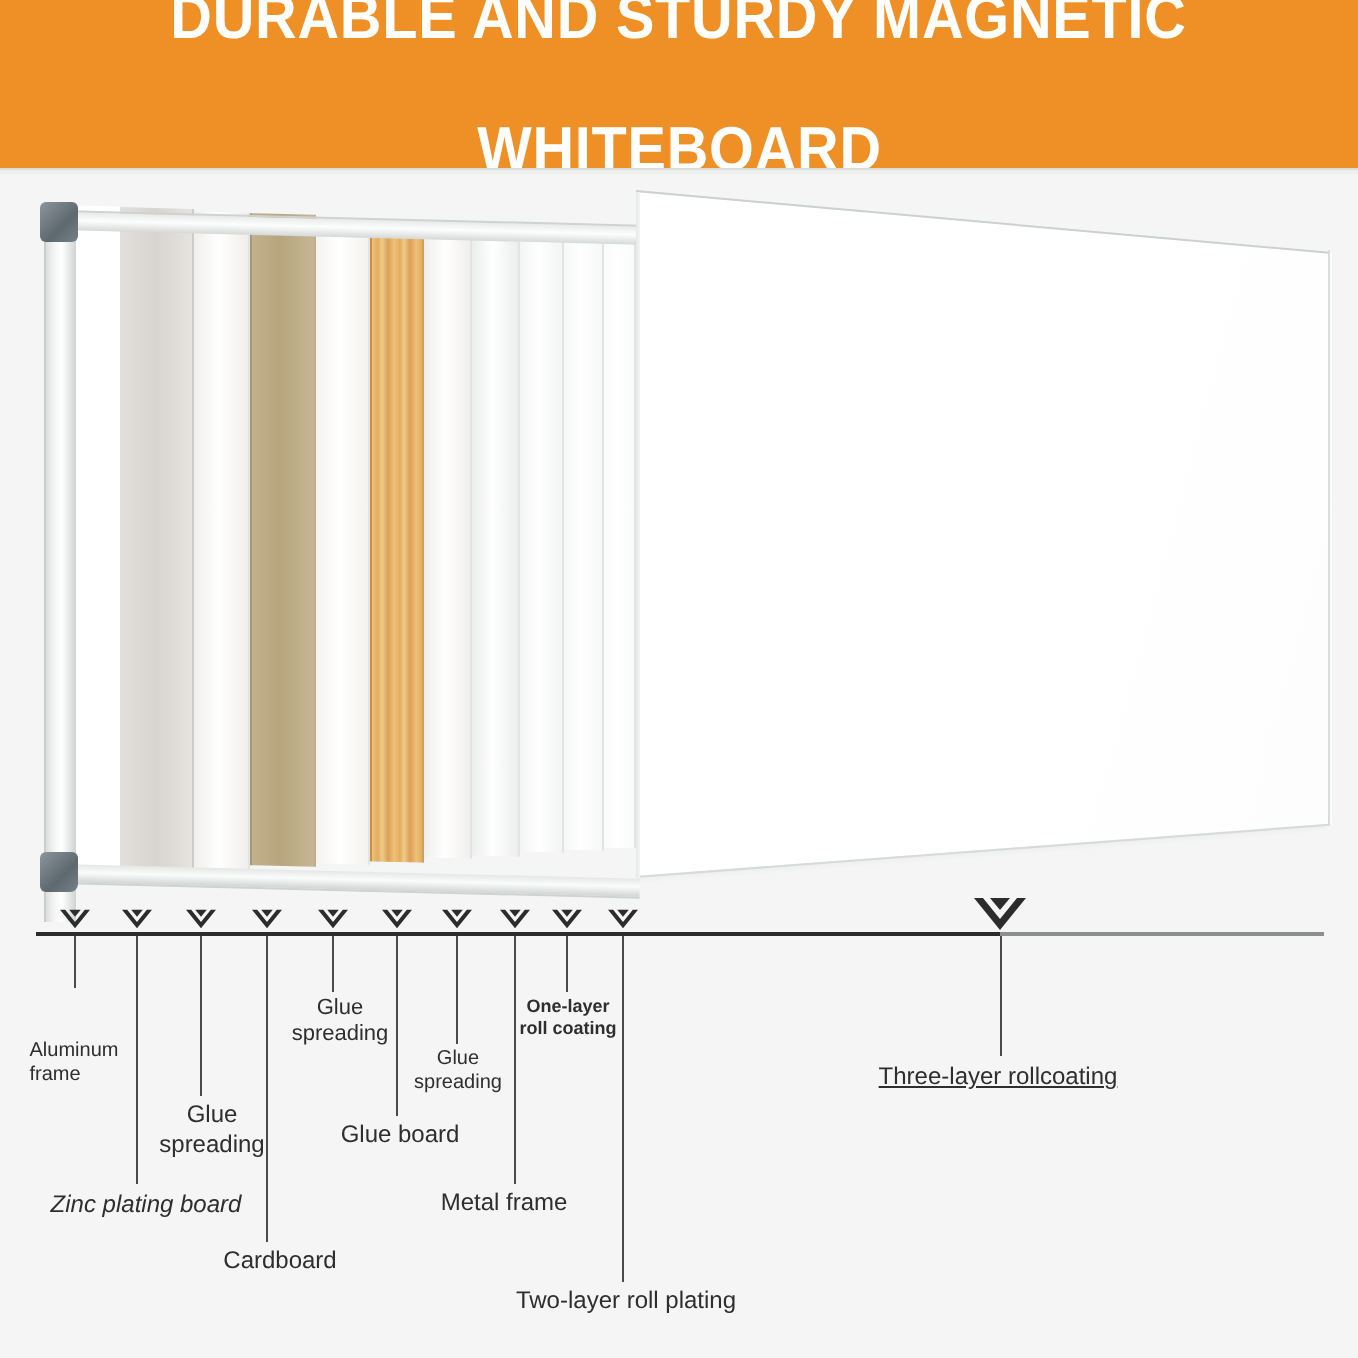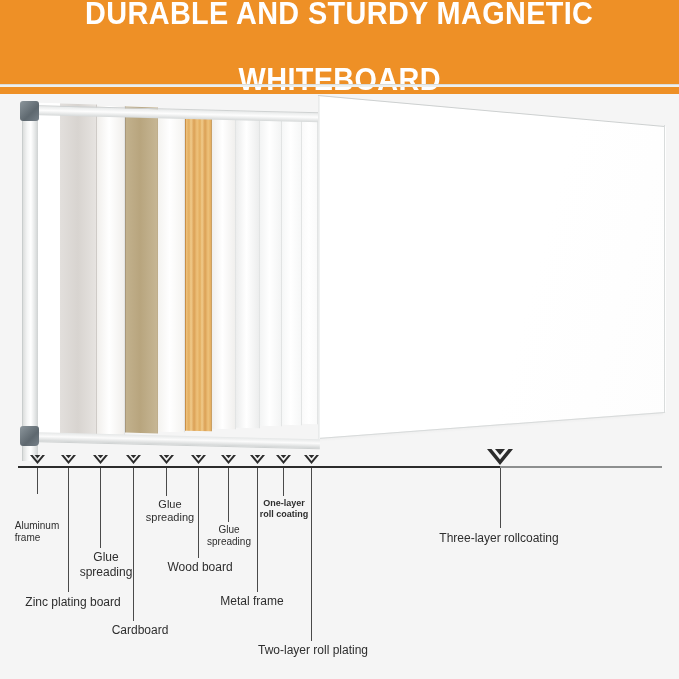--- a/index.html
+++ b/index.html
@@ -7,21 +7,21 @@
     width:679px;height:679px;
     background:#f5f5f5;
     font-family:"Liberation Sans", sans-serif;
     overflow:hidden;
     position:relative;
   }
   #stage{position:absolute;inset:0;width:679px;height:679px;}
 
   
   .header{
-    position:absolute;left:0;top:0;width:679px;height:94px;
+    position:absolute;left:0;top:0;width:679px;height:84px;
     background:#ee9026;
     display:flex;flex-direction:column;align-items:center;justify-content:center;
     box-sizing:border-box;
     gap:32px;
   }
   .header .line{
     color:#ffffff;
     font-weight:bold;
     font-size:31px;
     line-height:34px;
@@ -198,21 +198,21 @@
       <div class="leader" style="left: 37px; top: 468px; height: 26px;"></div>
       <div class="label" style="font-size: 10px; top: 520px; left: 37px; width: auto; text-align: left; display: inline-block; white-space: pre-line; transform: translateX(-50%);">Aluminum
 frame</div>
       <div class="marker" style="left: 60.5px; top: 454px;">
         <svg width="15" height="11" viewBox="0 0 26 16">
           <path d="M0 0 L13 16 L26 0 L21.5 0 L13 10.5 L4.5 0 Z" fill="#2c2c2c"></path>
           <path d="M8 0 L13 6 L18 0 Z" fill="#2c2c2c"></path>
         </svg>
       </div>
       <div class="leader" style="left: 68px; top: 468px; height: 124px;"></div>
-      <div class="label" style="font-size: 12px; top: 595px; left: 73px; width: auto; text-align: center; display: inline-block; white-space: pre-line; transform: translateX(-50%);">Zinc plating board</div>
+      <div class="label" style="font-size: 12px; top: 595px; left: 73px; width: auto; text-align: center; display: inline-block; white-space: pre-line; transform: translateX(-50%); font-style: italic;">Zinc plating board</div>
       <div class="marker" style="left: 92.5px; top: 454px;">
         <svg width="15" height="11" viewBox="0 0 26 16">
           <path d="M0 0 L13 16 L26 0 L21.5 0 L13 10.5 L4.5 0 Z" fill="#2c2c2c"></path>
           <path d="M8 0 L13 6 L18 0 Z" fill="#2c2c2c"></path>
         </svg>
       </div>
       <div class="leader" style="left: 100px; top: 468px; height: 80px;"></div>
       <div class="label" style="font-size: 12px; top: 550px; left: 106px; width: auto; text-align: center; display: inline-block; white-space: pre-line; transform: translateX(-50%);">Glue
 spreading</div>
       <div class="marker" style="left: 125.5px; top: 454px;">
@@ -232,21 +232,21 @@
       <div class="leader" style="left: 166px; top: 468px; height: 28px;"></div>
       <div class="label" style="font-size: 11px; top: 498px; left: 170px; width: auto; text-align: center; display: inline-block; white-space: pre-line; transform: translateX(-50%);">Glue
 spreading</div>
       <div class="marker" style="left: 190.5px; top: 454px;">
         <svg width="15" height="11" viewBox="0 0 26 16">
           <path d="M0 0 L13 16 L26 0 L21.5 0 L13 10.5 L4.5 0 Z" fill="#2c2c2c"></path>
           <path d="M8 0 L13 6 L18 0 Z" fill="#2c2c2c"></path>
         </svg>
       </div>
       <div class="leader" style="left: 198px; top: 468px; height: 90px;"></div>
-      <div class="label" style="font-size: 12px; top: 560px; left: 200px; width: auto; text-align: center; display: inline-block; white-space: pre-line; transform: translateX(-50%);">Wood board</div>
+      <div class="label" style="font-size: 12px; top: 560px; left: 200px; width: auto; text-align: center; display: inline-block; white-space: pre-line; transform: translateX(-50%);">Glue board</div>
       <div class="marker" style="left: 220.5px; top: 454px;">
         <svg width="15" height="11" viewBox="0 0 26 16">
           <path d="M0 0 L13 16 L26 0 L21.5 0 L13 10.5 L4.5 0 Z" fill="#2c2c2c"></path>
           <path d="M8 0 L13 6 L18 0 Z" fill="#2c2c2c"></path>
         </svg>
       </div>
       <div class="leader" style="left: 228px; top: 468px; height: 54px;"></div>
       <div class="label" style="font-size: 10px; top: 524px; left: 229px; width: auto; text-align: center; display: inline-block; white-space: pre-line; transform: translateX(-50%);">Glue
 spreading</div>
       <div class="marker" style="left: 249.5px; top: 454px;">
@@ -274,16 +274,16 @@
       </div>
       <div class="leader" style="left: 311px; top: 468px; height: 173px;"></div>
       <div class="label" style="font-size: 12px; top: 643px; left: 313px; width: auto; text-align: center; display: inline-block; white-space: pre-line; transform: translateX(-50%);">Two-layer roll plating</div>
       <div class="marker" style="left: 487px; top: 449px;">
         <svg width="26" height="16" viewBox="0 0 26 16">
           <path d="M0 0 L13 16 L26 0 L21.5 0 L13 10.5 L4.5 0 Z" fill="#2c2c2c"></path>
           <path d="M8 0 L13 6 L18 0 Z" fill="#2c2c2c"></path>
         </svg>
       </div>
       <div class="leader" style="left: 500px; top: 468px; height: 60px;"></div>
-      <div class="label" style="font-size: 12px; top: 531px; left: 499px; width: auto; text-align: center; display: inline-block; white-space: pre-line; transform: translateX(-50%);">Three-layer rollcoating</div>
+      <div class="label" style="font-size: 12px; top: 531px; left: 499px; width: auto; text-align: center; display: inline-block; white-space: pre-line; transform: translateX(-50%); text-decoration: underline;">Three-layer rollcoating</div>
     </div>
 
 </div>
 
 </body></html>

